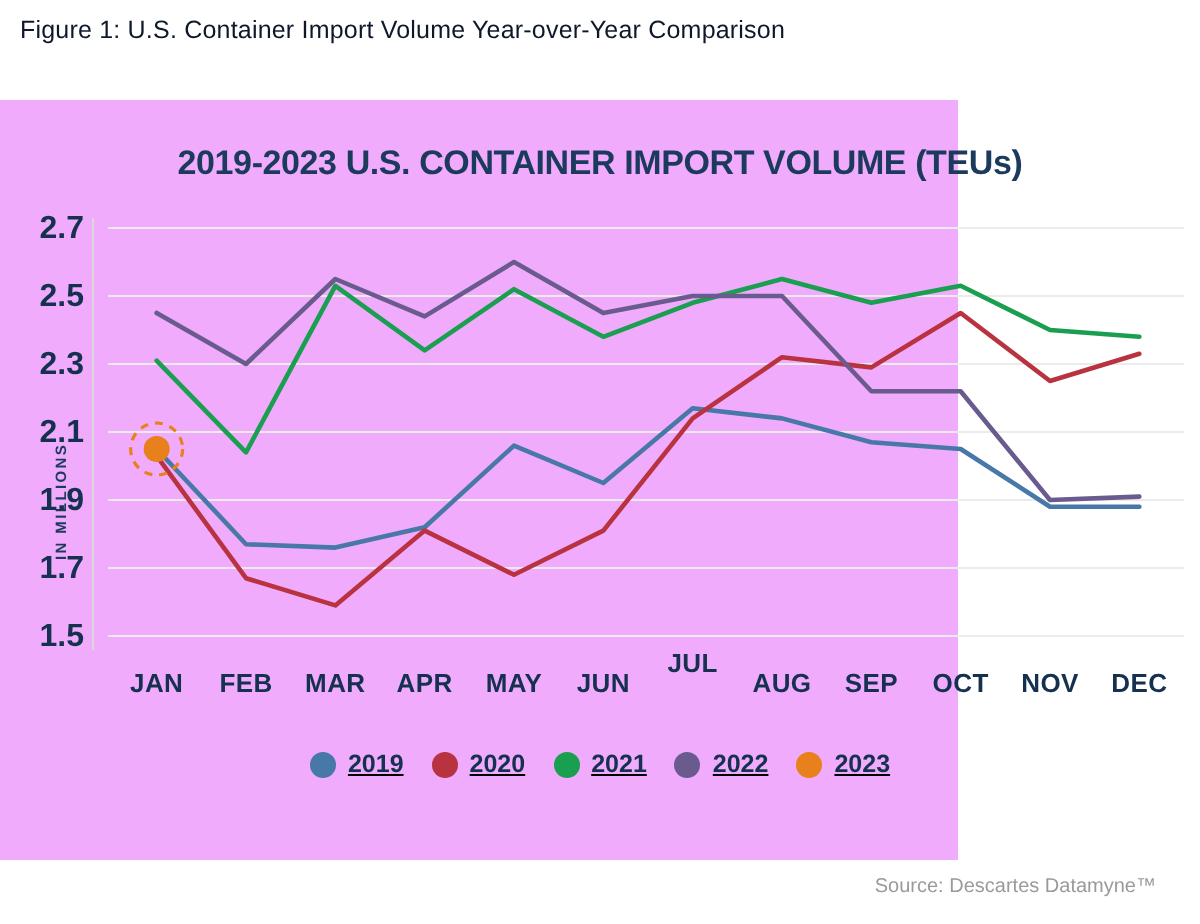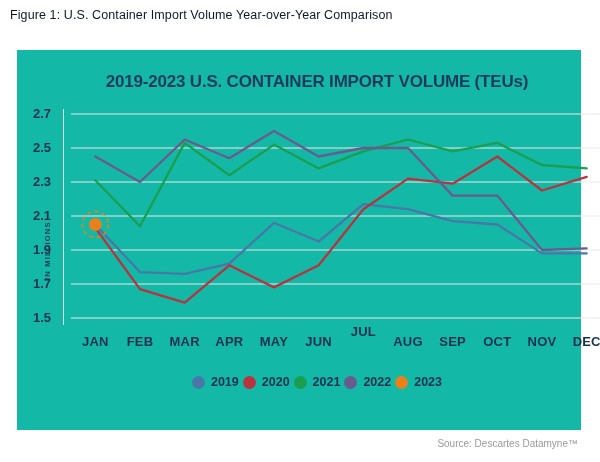--- a/index.html
+++ b/index.html
@@ -15,23 +15,22 @@
     position: absolute;
     left: 10px; top: 8px;
     font-size: 12.5px;
     color: #0f172a;
     letter-spacing: 0.1px;
     white-space: nowrap;
   }
   #chart-card {
     position: absolute;
     left: 0; top: 50px;
-    width: 564px; height: 380px;
-    background: #14b8a6;
-    margin-left: 17px;
+    width: 479px; height: 380px;
+    background: #f0abfc;
   }
   #chart-title {
     position: absolute;
     left: 0; top: 22px;
     width: 600px;
     text-align: center;
     font-size: 17px;
     font-weight: bold;
     color: #1b3a5c;
     letter-spacing: -0.2px;
@@ -48,42 +47,43 @@
     transform-origin: left top;
     font-size: 7.5px;
     font-weight: bold;
     letter-spacing: 1.2px;
     color: #1b3a5c;
     white-space: nowrap;
   }
   .ytick {
     position: absolute;
     width: 34px;
-    text-align: center;
-    font-size: 13px;
+    text-align: right;
+    font-size: 16px;
     font-weight: bold;
     color: #16314f;
   }
   .xtick {
     position: absolute;
     text-align: center;
     font-size: 13px;
     font-weight: bold;
     color: #16314f;
     letter-spacing: 0.2px;
   }
   #plot-svg { position: absolute; left: 0; top: 0; }
   #legend {
     position: absolute;
     left: 0; top: 325px;
     width: 600px;
     display: flex;
     justify-content: center;
     align-items: center;
-    gap: 4px;
+    gap: 14px;
+    text-decoration: underline;
   }
   .legend-item { display: flex; align-items: center; gap: 6px; }
   .legend-dot { width: 13px; height: 13px; border-radius: 50%; display: block; }
   .legend-label { font-size: 12.5px; font-weight: bold; color: #16314f; }
   #source {
     position: absolute;
     right: 22px; bottom: 13px;
     font-size: 10px;
     color: #9a9a9a;
   }

